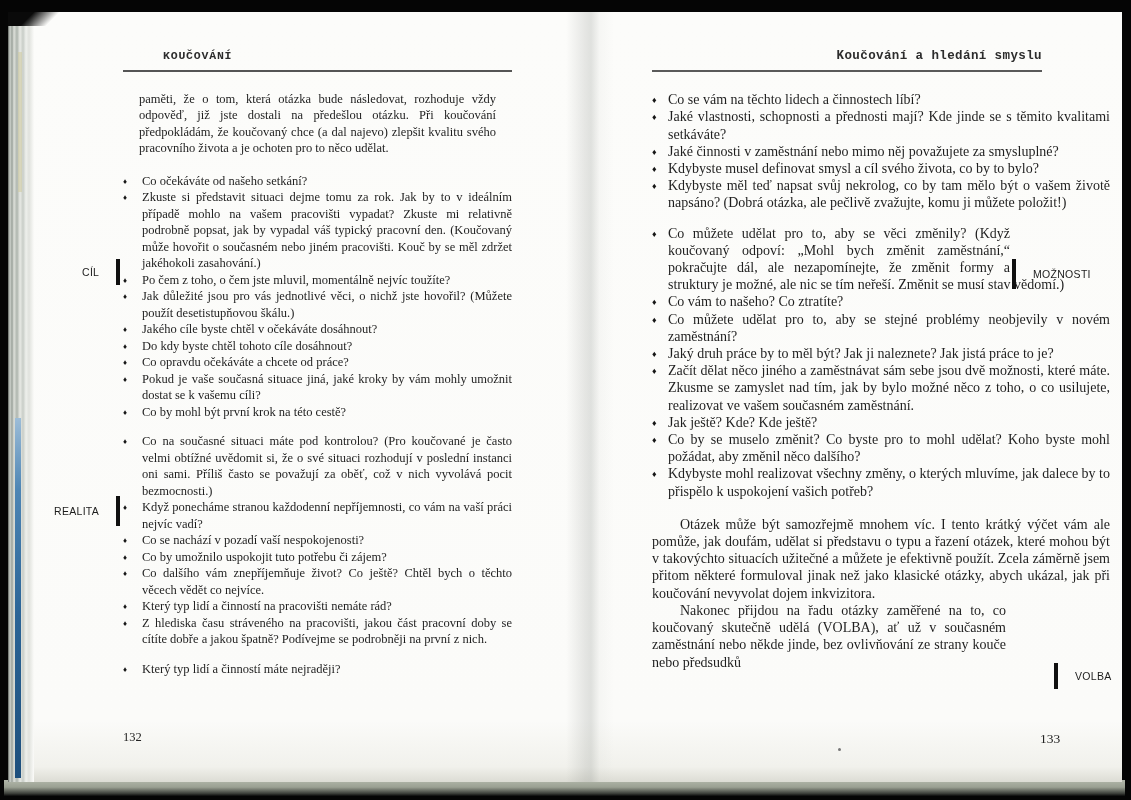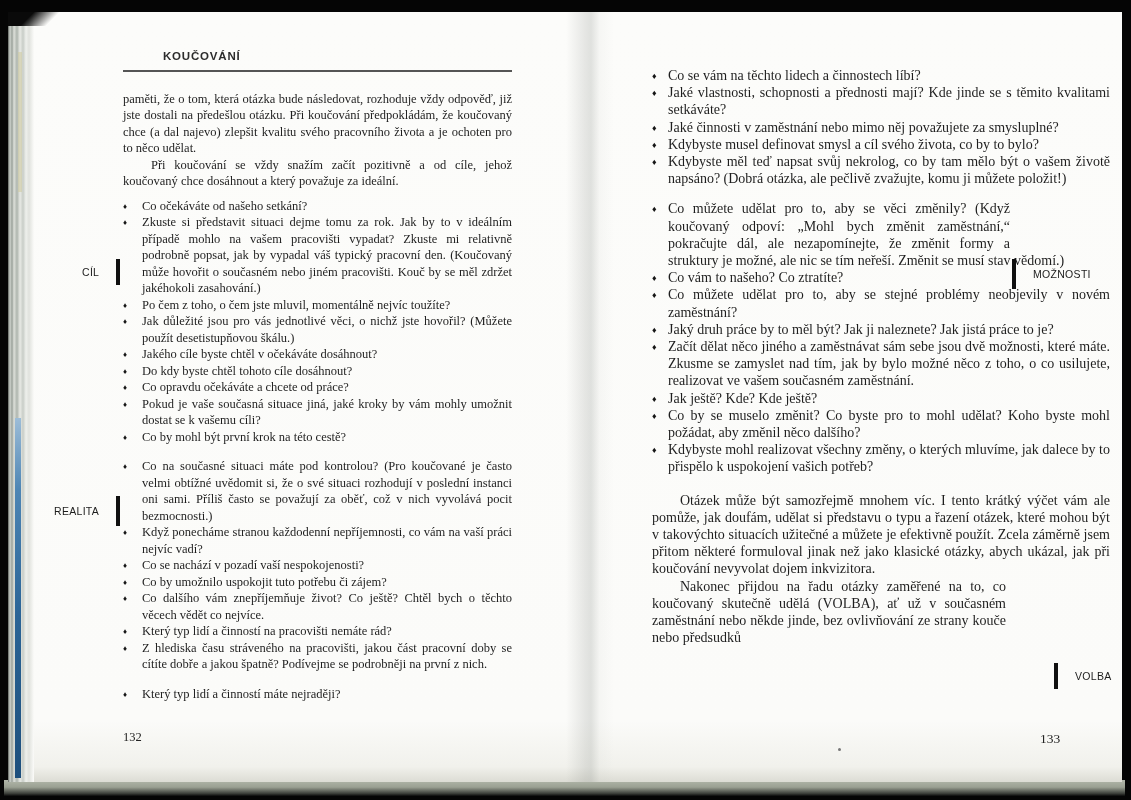--- a/index.html
+++ b/index.html
@@ -29,29 +29,29 @@
   
   .gutter{position:absolute;left:558px;top:0;bottom:0;width:48px;
     background:linear-gradient(90deg,rgba(0,0,0,0) 0%,rgba(110,115,110,.16) 40%,
       rgba(150,155,150,.28) 52%,rgba(200,203,198,.12) 70%,rgba(0,0,0,0) 100%);}
 
   
   .col{position:absolute;top:36px;}
   .col-left{left:115px;width:389px;font-size:12.5px;line-height:16.5px;}
   .col-right{left:644px;width:458px;font-size:14px;line-height:17.2px;}
 
-  .running-head{font-family:Liberation Sans, sans-serif;color:#2c2c2c;padding-left:40px;}
+  .running-head{font-family:Liberation Mono, monospace;color:#2c2c2c;padding-left:40px;}
   .col-left .running-head{font-size:11.5px;font-weight:bold;letter-spacing:.8px;}
   .head-box-right{width:390px;}
   .col-right .running-head{font-size:12.5px;font-weight:600;letter-spacing:.4px;text-align:right;}
   .head-rule{height:2px;background:#555;margin-top:5px;border:0;}
   .col-right .head-rule{height:2px;background:#5a5a5a;}
 
   .body-text{margin-top:19px;text-align:justify;hyphens:auto;}
-  .body-text p{margin:0;}
+  .body-text p{margin:16px;}
   .intro p + p{text-indent:28px;}
 
   .group{margin-top:0;}
   .group + .group{margin-top:13px;}
   .bullet{display:flex;align-items:flex-start;}
   .diamond{flex:none;font-size:8px;line-height:inherit;color:#161616;
     transform:translateY(1px);}
   .col-left .diamond{width:19px;}
   .col-right .diamond{width:16px;font-size:9px;}
   .btext{flex:1;text-align:justify;}
@@ -92,21 +92,20 @@
   <div class="fore-edge-corner"></div>
   <div class="gutter"></div>
 
   <div class="col col-left">
     <div class="running-head">KOUČOVÁNÍ</div>
     <div class="head-rule"></div>
 
     <div class="body-text">
       <div class="intro">
           <p>paměti, že o tom, která otázka bude následovat, rozhoduje vždy odpověď, již jste dostali na předešlou otázku. Při koučování předpokládám, že koučovaný chce (a dal najevo) zlepšit kvalitu svého pracovního života a je ochoten pro to něco udělat.</p>
-          <p>Při koučování se vždy snažím začít pozitivně a od cíle, jehož koučovaný chce dosáhnout a který považuje za ideální.</p>
         </div>
 
       <div class="group" style="margin-top:8px">
           <div class="bullet">
             <span class="diamond">♦</span>
             <span class="btext">Co očekáváte od našeho setkání?</span>
           </div>
           <div class="bullet">
             <span class="diamond">♦</span>
             <span class="btext">Zkuste si představit situaci dejme tomu za rok. Jak by to v ideálním případě mohlo na vašem pracovišti vypadat? Zkuste mi relativně podrobně popsat, jak by vypadal váš typický pracovní den. (Koučovaný může hovořit o současném nebo jiném pracovišti. Kouč by se měl zdržet jakéhokoli zasahování.)</span>
@@ -175,20 +174,24 @@
       <div class="group">
           <div class="bullet">
             <span class="diamond">♦</span>
             <span class="btext">Který typ lidí a činností máte nejraději?</span>
           </div>
         </div>
     </div>
   </div>
 
   <div class="col col-right">
+    <div class="head-box-right">
+      <div class="running-head">Koučování a hledání smyslu</div>
+      <div class="head-rule"></div>
+    </div>
 
     <div class="body-text">
       <div class="group">
           <div class="bullet">
             <span class="diamond">♦</span>
             <span class="btext">Co se vám na těchto lidech a činnostech líbí?</span>
           </div>
           <div class="bullet">
             <span class="diamond">♦</span>
             <span class="btext">Jaké vlastnosti, schopnosti a přednosti mají? Kde jinde se s těmito kvalitami setkáváte?</span>

